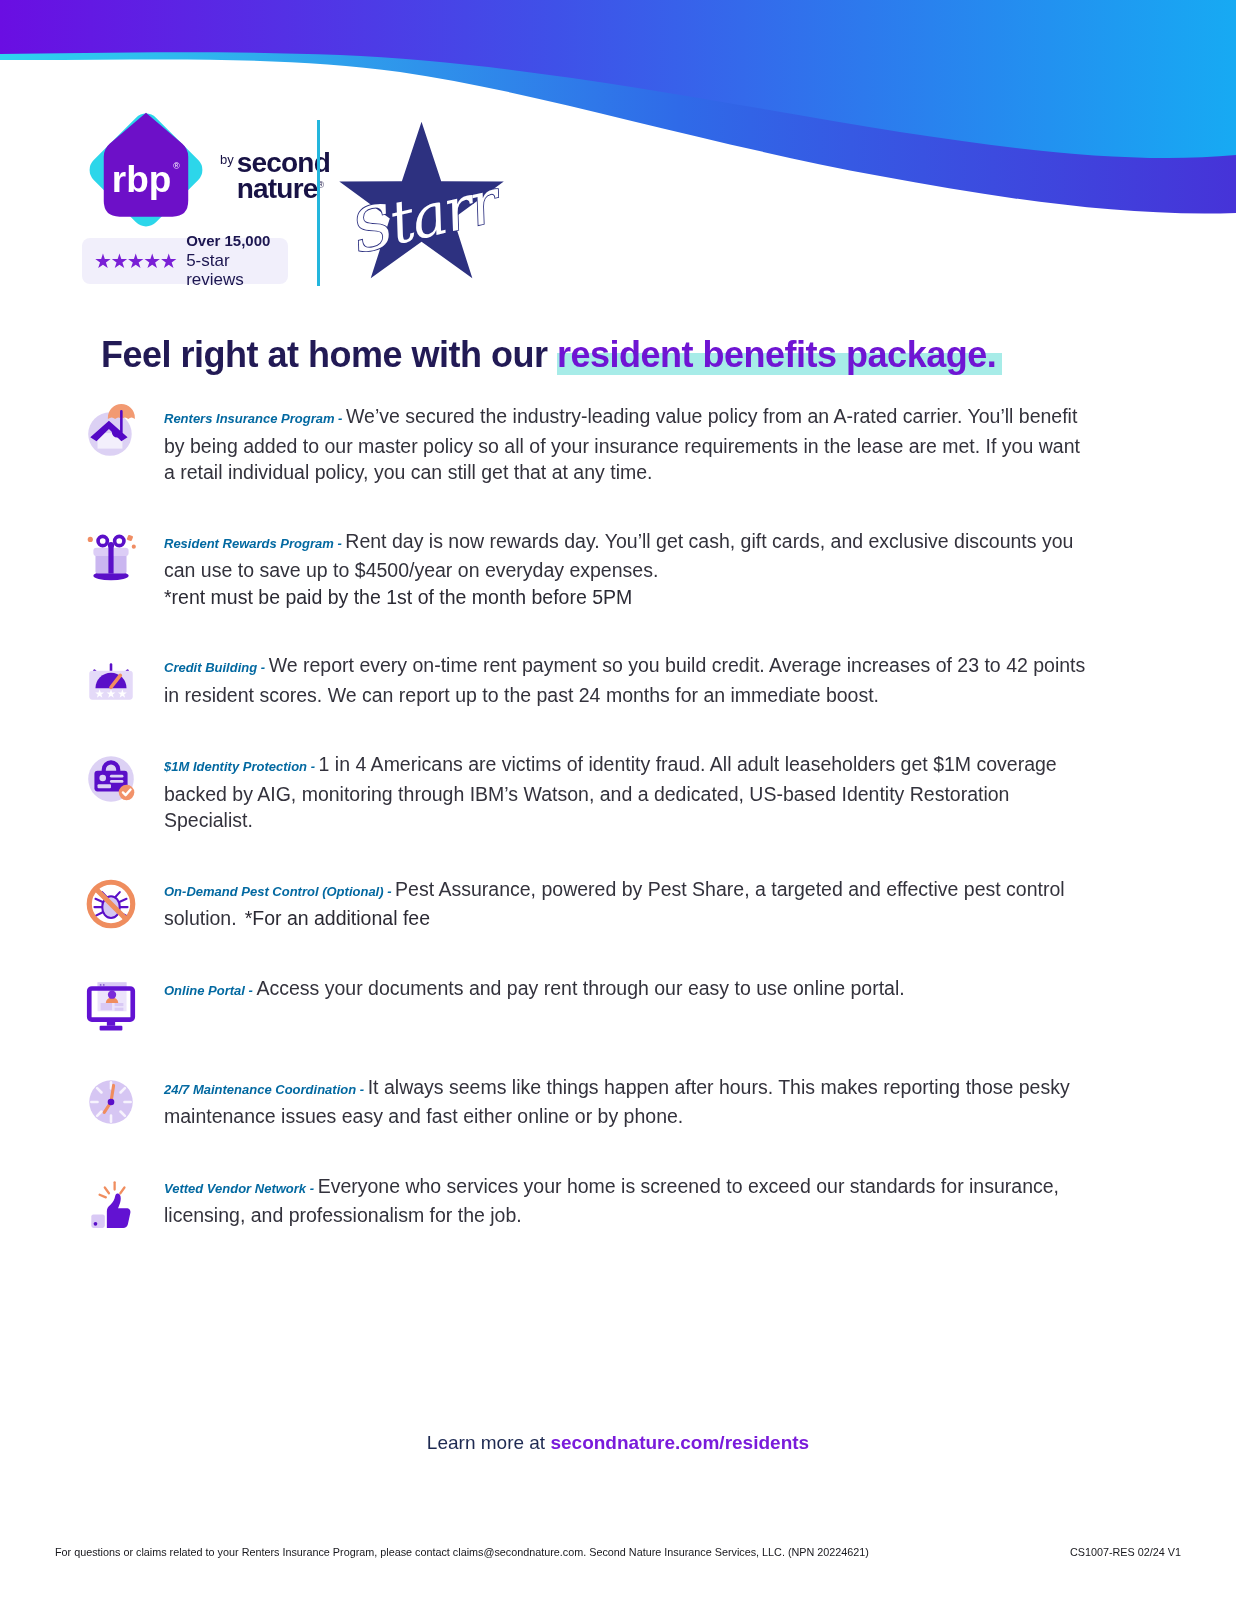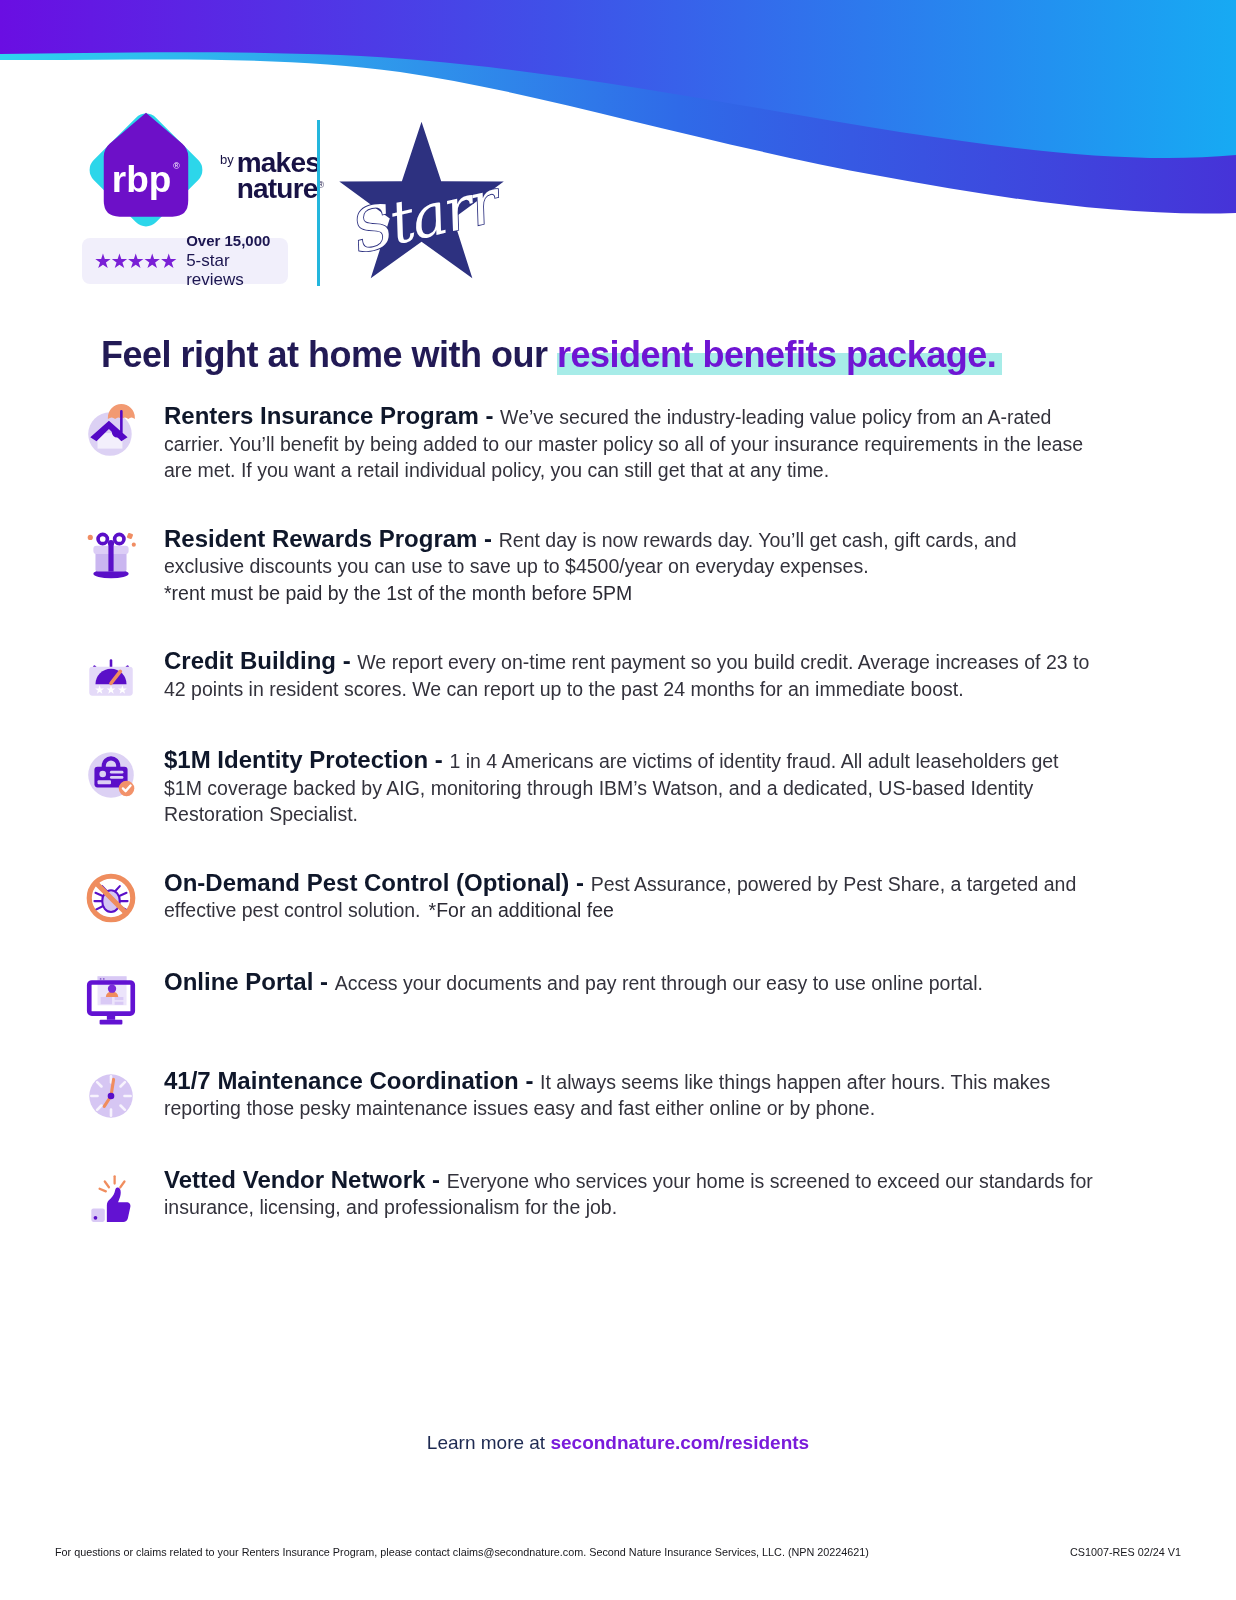--- a/index.html
+++ b/index.html
@@ -27,21 +27,21 @@
   
   .page-title { position:absolute; left:101px; top:334px; width:1080px; font-size:36px; font-weight:700; letter-spacing:-0.5px; color:#221a55; }
   .title-highlight { color:#6f15d3; font-weight:800; background:linear-gradient(to bottom, rgba(0,0,0,0) 46%, #a7ece8 46%); padding-right:6px; }
 
   
   .benefits { position:absolute; left:82px; top:402px; width:1012px; }
   .benefit { display:flex; margin-bottom:41px; }
   .benefit-icon { flex:0 0 58px; width:58px; height:58px; margin-right:24px; }
   .benefit-icon svg { width:58px; height:58px; display:block; }
   .benefit-text { max-width:978px; font-size:19.5px; line-height:26.5px; color:#33323c; padding-top:1px; }
-  .benefit-title { font-weight:700; color:#0f172a; font-size:24px; }
+  .benefit-title { font-weight:700; color:#0369a1; font-size:13px;font-style:italic; }
   .benefit-note { display:block; color:#2b2a34; }
   .benefit-note-inline { margin-left:8px; color:#2b2a34; }
 
   
   .learn-more { position:absolute; left:0; top:1432px; width:100%; text-align:center; font-size:19px; color:#1e2a52; }
   .learn-more-link { font-weight:700; color:#7a1bdb; }
   .fine-print { position:absolute; left:55px; right:55px; top:1546px; display:flex; justify-content:space-between; font-size:10.8px; color:#17171c; }
 </style>
 </head>
 <body>
@@ -72,21 +72,21 @@
       <rect x="25" y="25" width="100" height="100" rx="16" transform="rotate(45 75 75)" fill="#2cd6ea"></rect>
       <path d="M75 10 L116 45 Q123 51 123 60 L123 110 Q123 128 105 128 L45 128 Q27 128 27 110 L27 60 Q27 51 34 45 Z" fill="#6d10c8"></path>
       <text x="70" y="100" text-anchor="middle" font-size="42" font-weight="bold" fill="#ffffff" font-family="Liberation Sans, sans-serif">rbp</text>
       <text x="106" y="74" font-size="10" fill="#ffffff">®</text>
     </svg>
   </div>
 
   <div class="brand-text">
     <span class="brand-by">by</span>
     <span class="brand-stack">
-      <span>makes</span><br>
+      <span>second</span><br>
       <span>nature</span><span class="reg">®</span>
     </span>
   </div>
 
   <div class="reviews-badge">
     <span class="review-stars">★★★★★</span>
     <span class="review-text">
       <span class="review-line1">Over 15,000</span><br>
       <span class="review-line2">5-star reviews</span>
     </span>
@@ -226,21 +226,21 @@
             <line x1="14.6" y1="14.6" x2="18.8" y2="18.8"></line>
               <line x1="41.4" y1="14.6" x2="37.2" y2="18.8"></line>
             <line x1="14.6" y1="41.4" x2="18.8" y2="37.2"></line>
               <line x1="41.4" y1="41.4" x2="37.2" y2="37.2"></line>
           </g>
           <line x1="28" y1="28" x2="30.5" y2="12" stroke="#f08d5e" stroke-width="3" stroke-linecap="round"></line>
           <line x1="28" y1="28" x2="21.5" y2="38" stroke="#f08d5e" stroke-width="3" stroke-linecap="round"></line>
           <circle cx="28" cy="28" r="3.2" fill="#5a0fc8"></circle>
         </svg>
       </div>
-      <p class="benefit-text"><span class="benefit-title">41/7 Maintenance Coordination - </span><span>It always seems like things happen after hours. This makes reporting those pesky maintenance issues easy and fast either online or by phone.</span></p>
+      <p class="benefit-text"><span class="benefit-title">24/7 Maintenance Coordination - </span><span>It always seems like things happen after hours. This makes reporting those pesky maintenance issues easy and fast either online or by phone.</span></p>
     </div>
 
     <div class="benefit">
       <div class="benefit-icon">
         <svg viewBox="0 0 56 56">
           <g stroke="#f08d5e" stroke-width="2.2" stroke-linecap="round">
             <line x1="22" y1="15" x2="26" y2="20.5"></line>
             <line x1="31.5" y1="10" x2="31.5" y2="17"></line>
             <line x1="41" y1="15" x2="37" y2="20.5"></line>
             <line x1="17" y1="22" x2="23" y2="24.5"></line>

